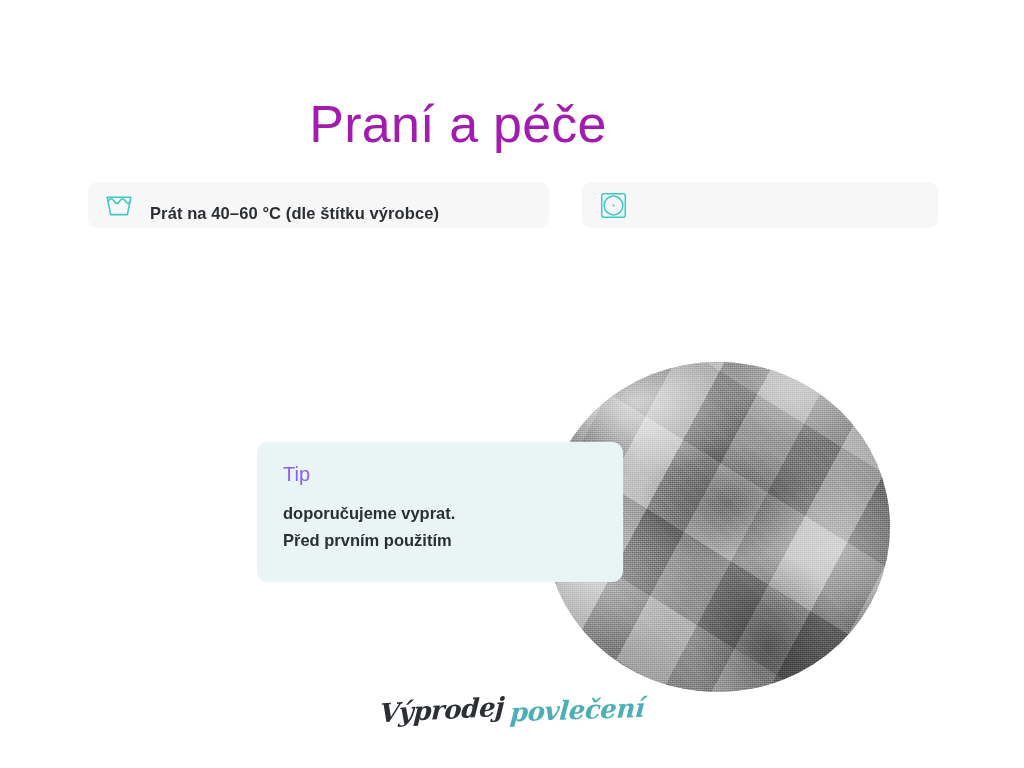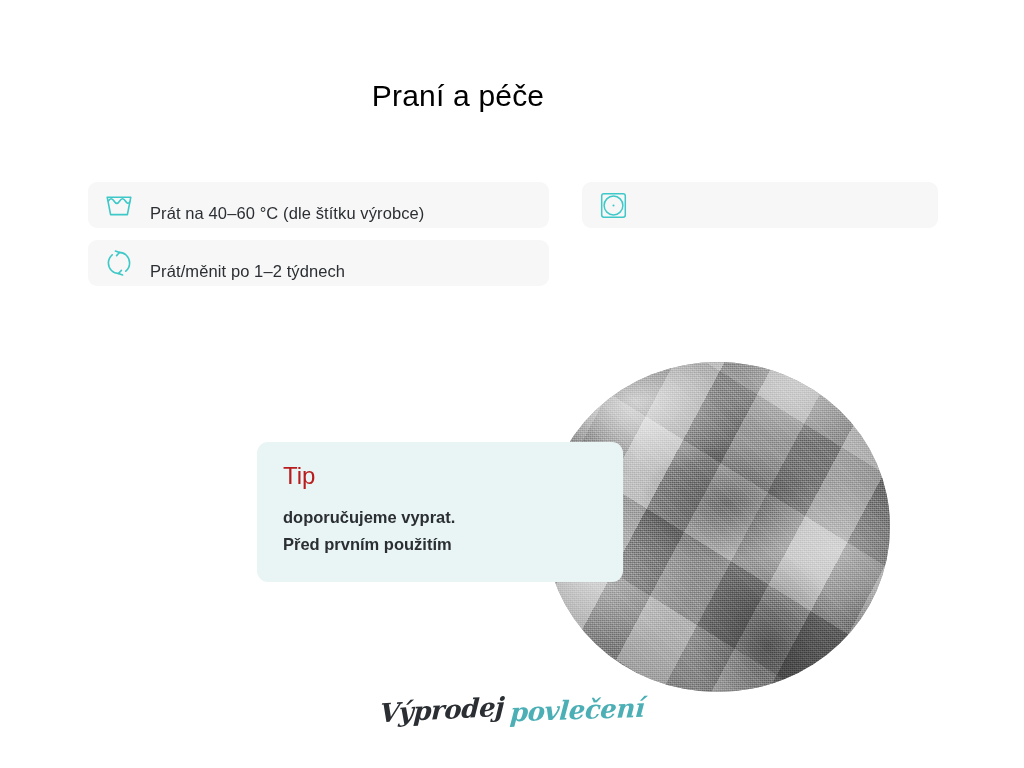--- a/index.html
+++ b/index.html
@@ -19,24 +19,24 @@
     -webkit-font-smoothing: antialiased;
   }
 
   
   .page-title {
     position: absolute;
     top: 58px;
     left: 0;
     width: 916px;
     text-align: center;
-    font-size: 30px;
+    font-size: 52px;
     font-weight: 400;
     letter-spacing: 0.2px;
-    color: #000000;
+    color: #a21caf;
     line-height: 1.2;
   }
 
   
   .care-columns {
     position: absolute;
     top: 182px;
     left: 0;
     width: 1024px;
     height: 170px;
@@ -62,21 +62,21 @@
     align-items: center;
     justify-content: center;
     margin-right: 14px;
   }
   .care-row .icon-wrap svg {
     display: block;
     overflow: visible;
   }
   .care-row .care-label {
     font-size: 16.5px;
-    font-weight: 400;
+    font-weight: 700;
     color: #2b2f33;
     letter-spacing: 0.1px;
     white-space: nowrap;
     margin-top: 16px;
   }
 
   
   .fabric-circle {
     position: absolute;
     left: 545px;
@@ -126,23 +126,23 @@
     position: absolute;
     left: 257px;
     top: 442px;
     width: 366px;
     height: 140px;
     background: #e9f5f4;
     border-radius: 11px;
     padding: 22px 26px 0 26px;
   }
   .tip-title {
-    font-size: 24px;
+    font-size: 20px;
     font-weight: 400;
-    color: #b91c1c;
+    color: #8b5cf6;
     line-height: 1;
     margin-bottom: 16px;
   }
   .tip-body {
     font-size: 16.5px;
     font-weight: 700;
     color: #2b2f33;
     line-height: 1.62;
   }
 
@@ -184,31 +184,20 @@
     <div class="care-row">
       <span class="icon-wrap">
         <svg width="30" height="26" viewBox="0 0 30 26" fill="none" stroke="#3ec8c8" stroke-width="1.6" stroke-linecap="round" stroke-linejoin="round">
           <path d="M3.2 5.2 L26.8 5.2 L23.4 22.6 L6.6 22.6 Z"></path>
           <path d="M4.3 9.0 C6.2 5.9 8.1 5.9 10.0 9.0 C11.9 12.1 13.8 12.1 15.7 9.0 C17.6 5.9 19.5 5.9 21.4 9.0 C23.0 11.6 24.5 12.0 25.9 9.9"></path>
         </svg>
       </span>
       <span class="care-label">Prát na 40–60 °C (dle štítku výrobce)</span>
     </div>
 
-    <div class="care-row">
-      <span class="icon-wrap">
-        <svg width="28" height="28" viewBox="0 0 28 28" fill="none" stroke="#3ec8c8" stroke-width="1.6" stroke-linecap="round" stroke-linejoin="round">
-          <path d="M14 3.4 C20.0 3.4 24.6 8.0 24.6 14 C24.6 17.3 23.1 20.2 20.8 22.2"></path>
-          <path d="M14 24.6 C8.0 24.6 3.4 20.0 3.4 14 C3.4 10.7 4.9 7.8 7.2 5.8"></path>
-          <path d="M10.4 2.0 L14.5 3.5 L11.6 6.6"></path>
-          <path d="M17.6 26.0 L13.5 24.5 L16.4 21.4"></path>
-        </svg>
-      </span>
-      <span class="care-label">Prát/měnit po 1–2 týdnech</span>
-    </div>
 
 
   </div>
 
   <div class="care-col right">
 
     <div class="care-row">
       <span class="icon-wrap">
         <svg width="27" height="27" viewBox="0 0 27 27" fill="none" stroke="#3ec8c8" stroke-width="1.5" stroke-linecap="round" stroke-linejoin="round">
           <rect x="1.7" y="1.7" width="23.6" height="23.6" rx="2.2"></rect>

